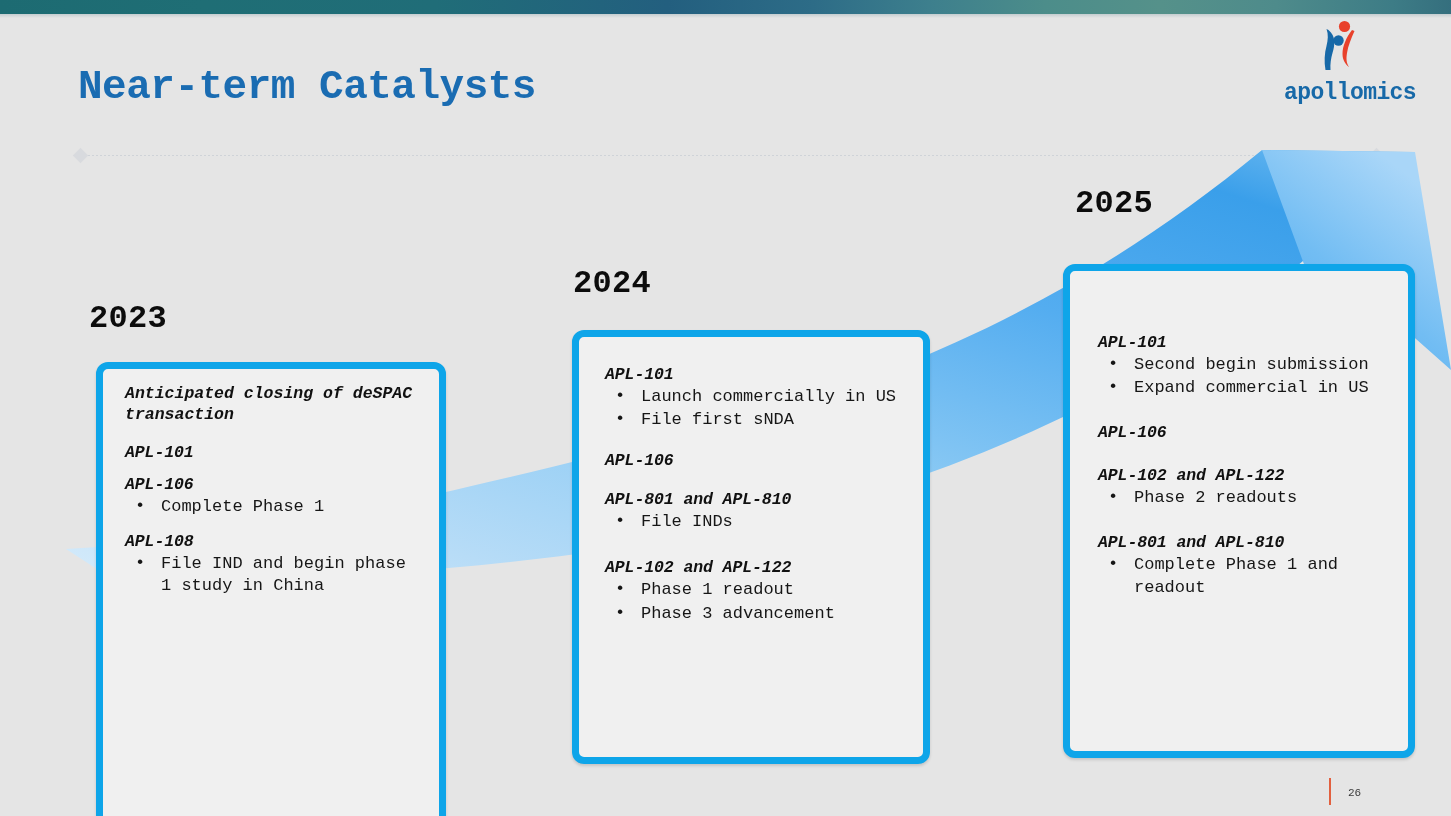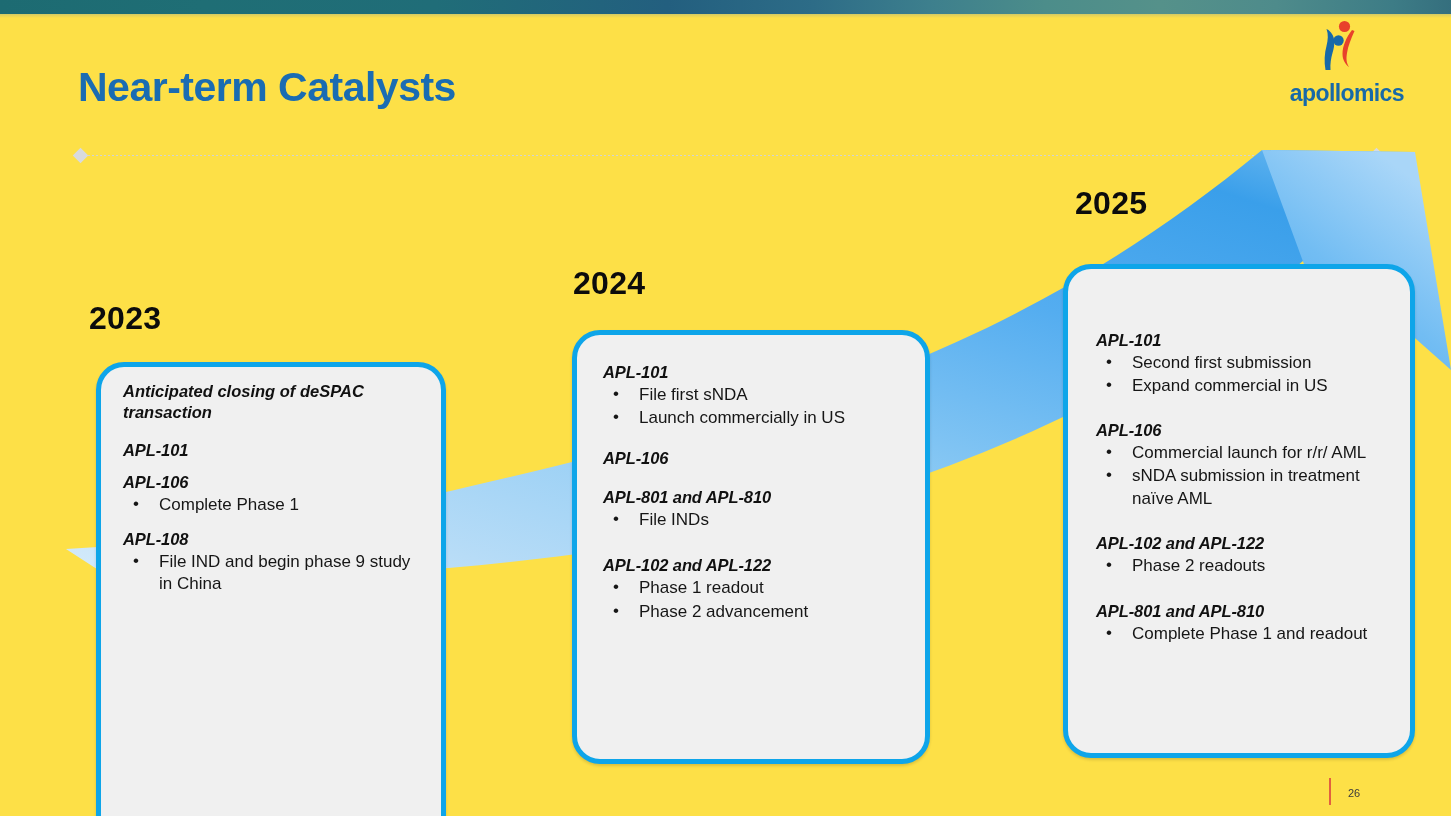--- a/index.html
+++ b/index.html
@@ -10,22 +10,23 @@
   }
   body {
     font-family: "Liberation Sans", sans-serif;
     -webkit-font-smoothing: antialiased;
   }
 
   #slide {
     position: relative;
     width: 1451px;
     height: 816px;
-    background: #fde047;
+    background: #e5e5e5;
     overflow: hidden;
+    font-family: Liberation Mono, monospace;
   }
 
   
   .top-banner {
     position: absolute;
     left: 0; top: 0;
     width: 1451px; height: 14px;
     background: linear-gradient(90deg,
        #1d6b72 0%,
        #1f6e75 14%,
@@ -109,22 +110,22 @@
     letter-spacing: 0.3px;
   }
   .year-2023 { left: 89px;   top: 300px; }
   .year-2024 { left: 573px;  top: 265px; }
   .year-2025 { left: 1075px; top: 185px; }
 
   
   .card {
     position: absolute;
     background: #f0f0f0;
-    border: 5px solid #0ea5e9;
-    border-radius: 28px;
+    border: 7px solid #0ea5e9;
+    border-radius: 12px;
     box-shadow: 0 2px 3px rgba(0,0,0,0.14);
   }
   .card-2023 { left: 96px;  top: 362px; width: 350px; height: 500px; }
   .card-2024 { left: 572px; top: 330px; width: 358px; height: 434px; }
   .card-2025 { left: 1063px; top: 264px; width: 352px; height: 494px; }
 
   .card-inner {
     position: absolute;
     left: 0; top: 0;
     width: 100%; height: 100%;
@@ -263,77 +264,73 @@
       <div class="grp">
         <div class="grp-head">APL-106</div>
         <ul class="bullets">
           <li>Complete Phase 1</li>
         </ul>
       </div>
 
       <div class="grp">
         <div class="grp-head">APL-108</div>
         <ul class="bullets">
-          <li>File IND and begin phase 9 study in China</li>
+          <li>File IND and begin phase 1 study in China</li>
         </ul>
       </div>
 
     </div>
   </div>
 
   <div class="card card-2024">
     <div class="card-inner">
 
       <div class="grp">
         <div class="grp-head">APL-101</div>
         <ul class="bullets">
+          <li>Launch commercially in US</li>
           <li>File first sNDA</li>
-          <li>Launch commercially in US</li>
         </ul>
       </div>
 
       <div class="grp" style="margin-top:19px;">
         <div class="grp-head">APL-106</div>
       </div>
 
       <div class="grp wide-gap" style="margin-top:20px;">
         <div class="grp-head">APL-801 and APL-810</div>
         <ul class="bullets">
           <li>File INDs</li>
         </ul>
       </div>
 
       <div class="grp wide-gap" style="margin-top:25px;">
         <div class="grp-head">APL-102 and APL-122</div>
         <ul class="bullets">
           <li>Phase 1 readout</li>
-          <li>Phase 2 advancement</li>
+          <li>Phase 3 advancement</li>
         </ul>
       </div>
 
     </div>
   </div>
 
   <div class="card card-2025">
     <div class="card-inner">
 
       <div class="grp">
         <div class="grp-head">APL-101</div>
         <ul class="bullets">
-          <li>Second first submission</li>
+          <li>Second begin submission</li>
           <li>Expand commercial in US</li>
         </ul>
       </div>
 
       <div class="grp" style="margin-top:23px;">
         <div class="grp-head">APL-106</div>
-        <ul class="bullets">
-          <li>Commercial launch for r/r/ AML</li>
-          <li>sNDA submission in treatment naïve AML</li>
-        </ul>
       </div>
 
       <div class="grp wide-gap" style="margin-top:24px;">
         <div class="grp-head">APL-102 and APL-122</div>
         <ul class="bullets">
           <li>Phase 2 readouts</li>
         </ul>
       </div>
 
       <div class="grp wide-gap" style="margin-top:24px;">

